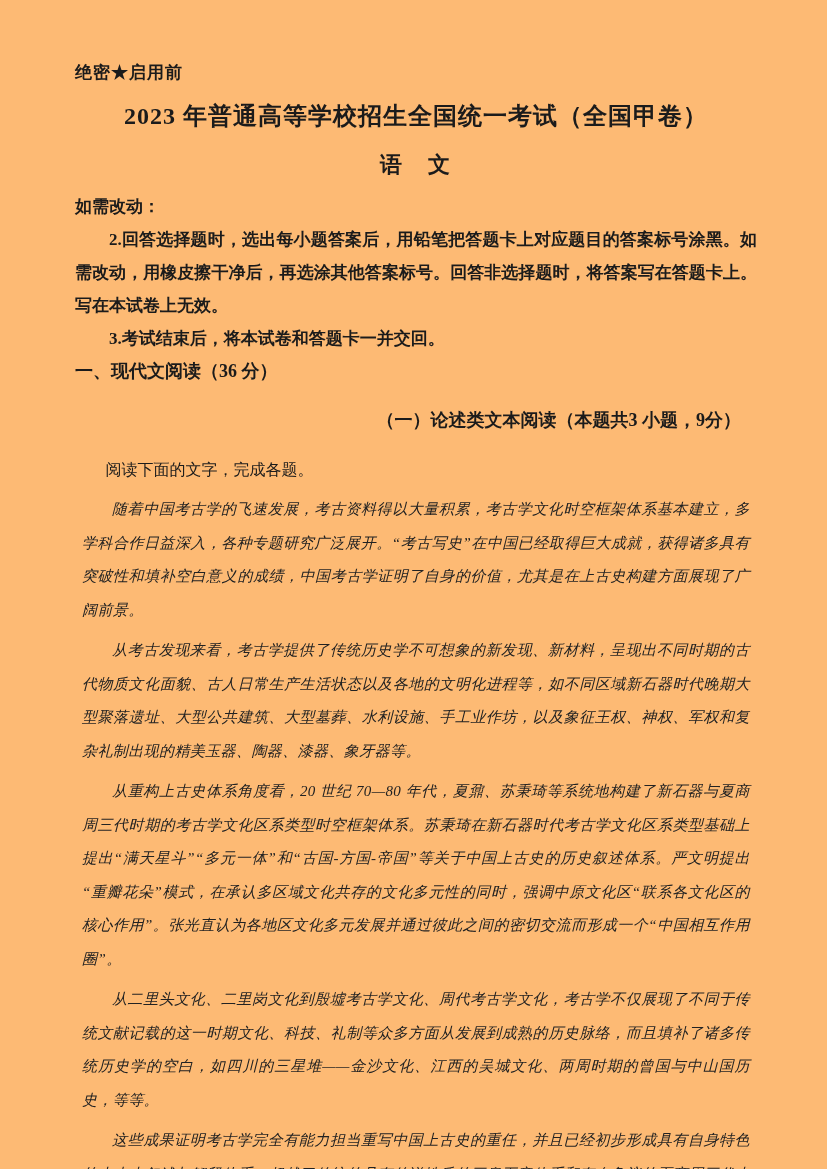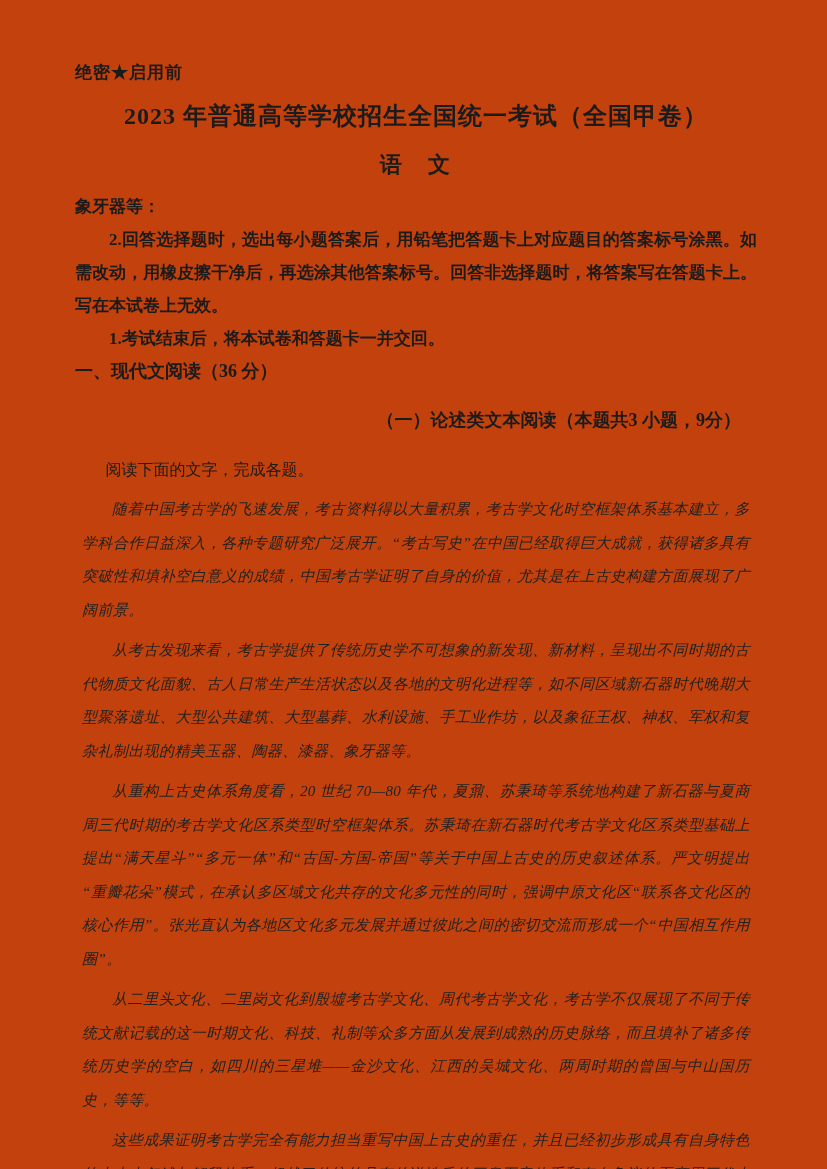--- a/index.html
+++ b/index.html
@@ -9,21 +9,21 @@
     height: 1169px;
     background: #ffffff;
     color: #1b1b1b;
     font-family: "Liberation Serif", "DejaVu Serif", serif;
     overflow: hidden;
   }
   .page {
     width: 827px;
     height: 1169px;
     padding: 63px 70px 0 75px;
-    background: #c2410c;
+    background: #fdba74;
   }
   .secret {
     font-size: 17px;
     font-weight: 700;
     line-height: 20px;
     letter-spacing: 1px;
   }
   .title {
     text-align: center;
     font-size: 24px;
@@ -90,26 +90,26 @@
 <body>
 
 <div class="page">
 
   <div class="secret">绝密★启用前</div>
 
   <h1 class="title">2023 年普通高等学校招生全国统一考试（全国甲卷）</h1>
 
   <h2 class="subject">语　文</h2>
 
-  <div class="notice-heading">象牙器等：</div>
+  <div class="notice-heading">如需改动：</div>
 
 
   <p class="notice-item">2.回答选择题时，选出每小题答案后，用铅笔把答题卡上对应题目的答案标号涂黑。如需改动，用橡皮擦干净后，再选涂其他答案标号。回答非选择题时，将答案写在答题卡上。写在本试卷上无效。</p>
 
-  <p class="notice-item">1.考试结束后，将本试卷和答题卡一并交回。</p>
+  <p class="notice-item">3.考试结束后，将本试卷和答题卡一并交回。</p>
 
   <h3 class="section-heading">一、现代文阅读（36 分）</h3>
 
   <h4 class="subsection-heading">（一）论述类文本阅读（本题共3 小题，9分）</h4>
 
   <p class="instruction">阅读下面的文字，完成各题。</p>
 
   <div>
     <p class="passage-para">随着中国考古学的飞速发展，考古资料得以大量积累，考古学文化时空框架体系基本建立，多学科合作日益深入，各种专题研究广泛展开。“考古写史”在中国已经取得巨大成就，获得诸多具有突破性和填补空白意义的成绩，中国考古学证明了自身的价值，尤其是在上古史构建方面展现了广阔前景。</p>
     <p class="passage-para">从考古发现来看，考古学提供了传统历史学不可想象的新发现、新材料，呈现出不同时期的古代物质文化面貌、古人日常生产生活状态以及各地的文明化进程等，如不同区域新石器时代晚期大型聚落遗址、大型公共建筑、大型墓葬、水利设施、手工业作坊，以及象征王权、神权、军权和复杂礼制出现的精美玉器、陶器、漆器、象牙器等。</p>

